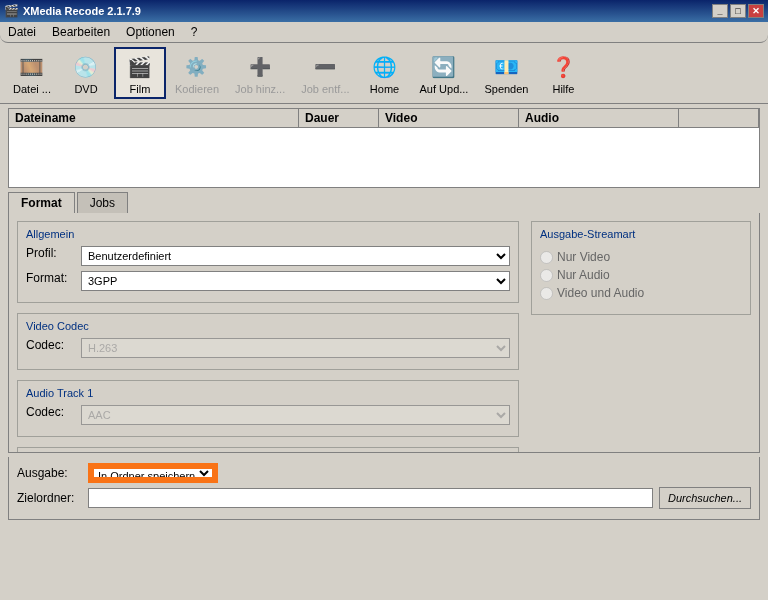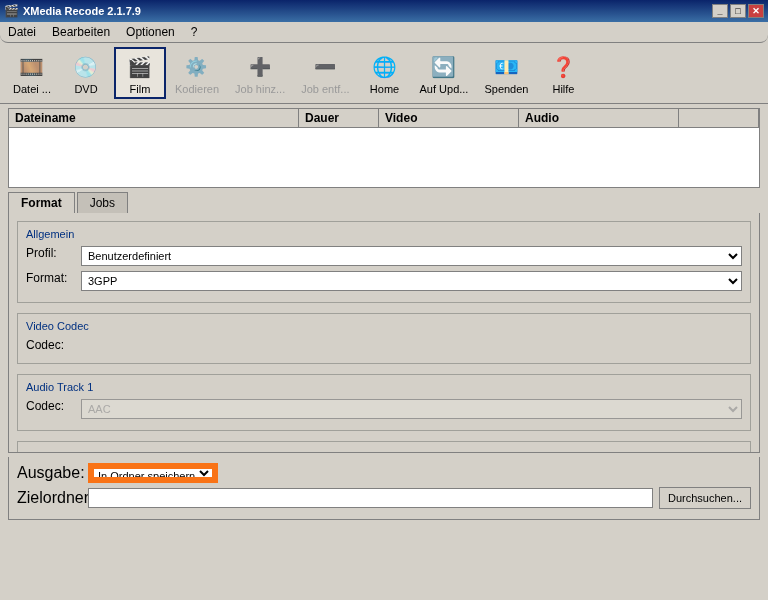--- a/index.html
+++ b/index.html
@@ -182,21 +182,21 @@
     .output-area {
       margin: 4px 8px 0 8px;
       background: #d4d0c8;
       border: 1px solid #808080;
       border-top: none;
       padding: 6px 8px;
     }
     .output-row {
       display: flex; align-items: center; margin-bottom: 4px; gap: 6px;
     }
-    .output-label { width: 65px; font-size: 16px; }
+    .output-label { width: 65px; font-size: 12px; }
     .output-select {
       height: 20px; width: 130px;
       border: 6px solid #f97316;
       background: white;
       font-size: 11px;
     }
     .output-input {
       flex: 1; height: 20px;
       border: 1px solid #808080;
       background: white;
@@ -204,20 +204,21 @@
       padding: 0 4px;
     }
     .output-btn {
       height: 22px;
       padding: 0 8px;
       background: #d4d0c8;
       border: 1px solid #808080;
       font-size: 11px;
       cursor: pointer;
       white-space: nowrap;
+      font-style: italic;
     }
 
     .checkbox-row {
       display: flex; align-items: center; gap: 16px;
       font-size: 12px; margin-left: 65px;
     }
     .checkbox-row label { display: flex; align-items: center; gap: 3px; cursor: pointer; }
   </style>
 </head>
 <body>
@@ -322,39 +323,62 @@
         <select class="form-select">
           <option>3GPP</option>
         </select>
       </div>
     </div>
 
     <div class="section-box">
       <div class="section-title">Video Codec</div>
       <div class="form-row">
         <span class="form-label">Codec:</span>
+        <select class="form-select disabled" disabled="">
+          <option>H.263</option>
+        </select>
       </div>
     </div>
 
     <div class="section-box">
       <div class="section-title">Audio Track 1</div>
       <div class="form-row">
         <span class="form-label">Codec:</span>
         <select class="form-select disabled" disabled="">
           <option>AAC</option>
         </select>
       </div>
     </div>
 
     <div class="section-box">
       
     </div>
 
   </div>
 
+  <div class="right-panel">
+
+    <div class="section-box">
+      <div class="section-title">Ausgabe-Streamart</div>
+      <div class="radio-group">
+        <div class="radio-row">
+          <input type="radio" name="streamart" id="nur-video" disabled="" style="">
+          <label for="nur-video">Nur Video</label>
+        </div>
+        <div class="radio-row">
+          <input type="radio" name="streamart" id="nur-audio" disabled="" style="">
+          <label for="nur-audio">Nur Audio</label>
+        </div>
+        <div class="radio-row">
+          <input type="radio" name="streamart" id="video-und-audio" disabled="" style="">
+          <label for="video-und-audio">Video und Audio</label>
+        </div>
+      </div>
+    </div>
+  </div>
 </div>
 
 <div class="output-area">
   <div class="output-row">
     <span class="output-label">Ausgabe:</span>
     <select class="output-select">
       <option>In Ordner speichern</option>
     </select>
   </div>
   <div class="output-row">

